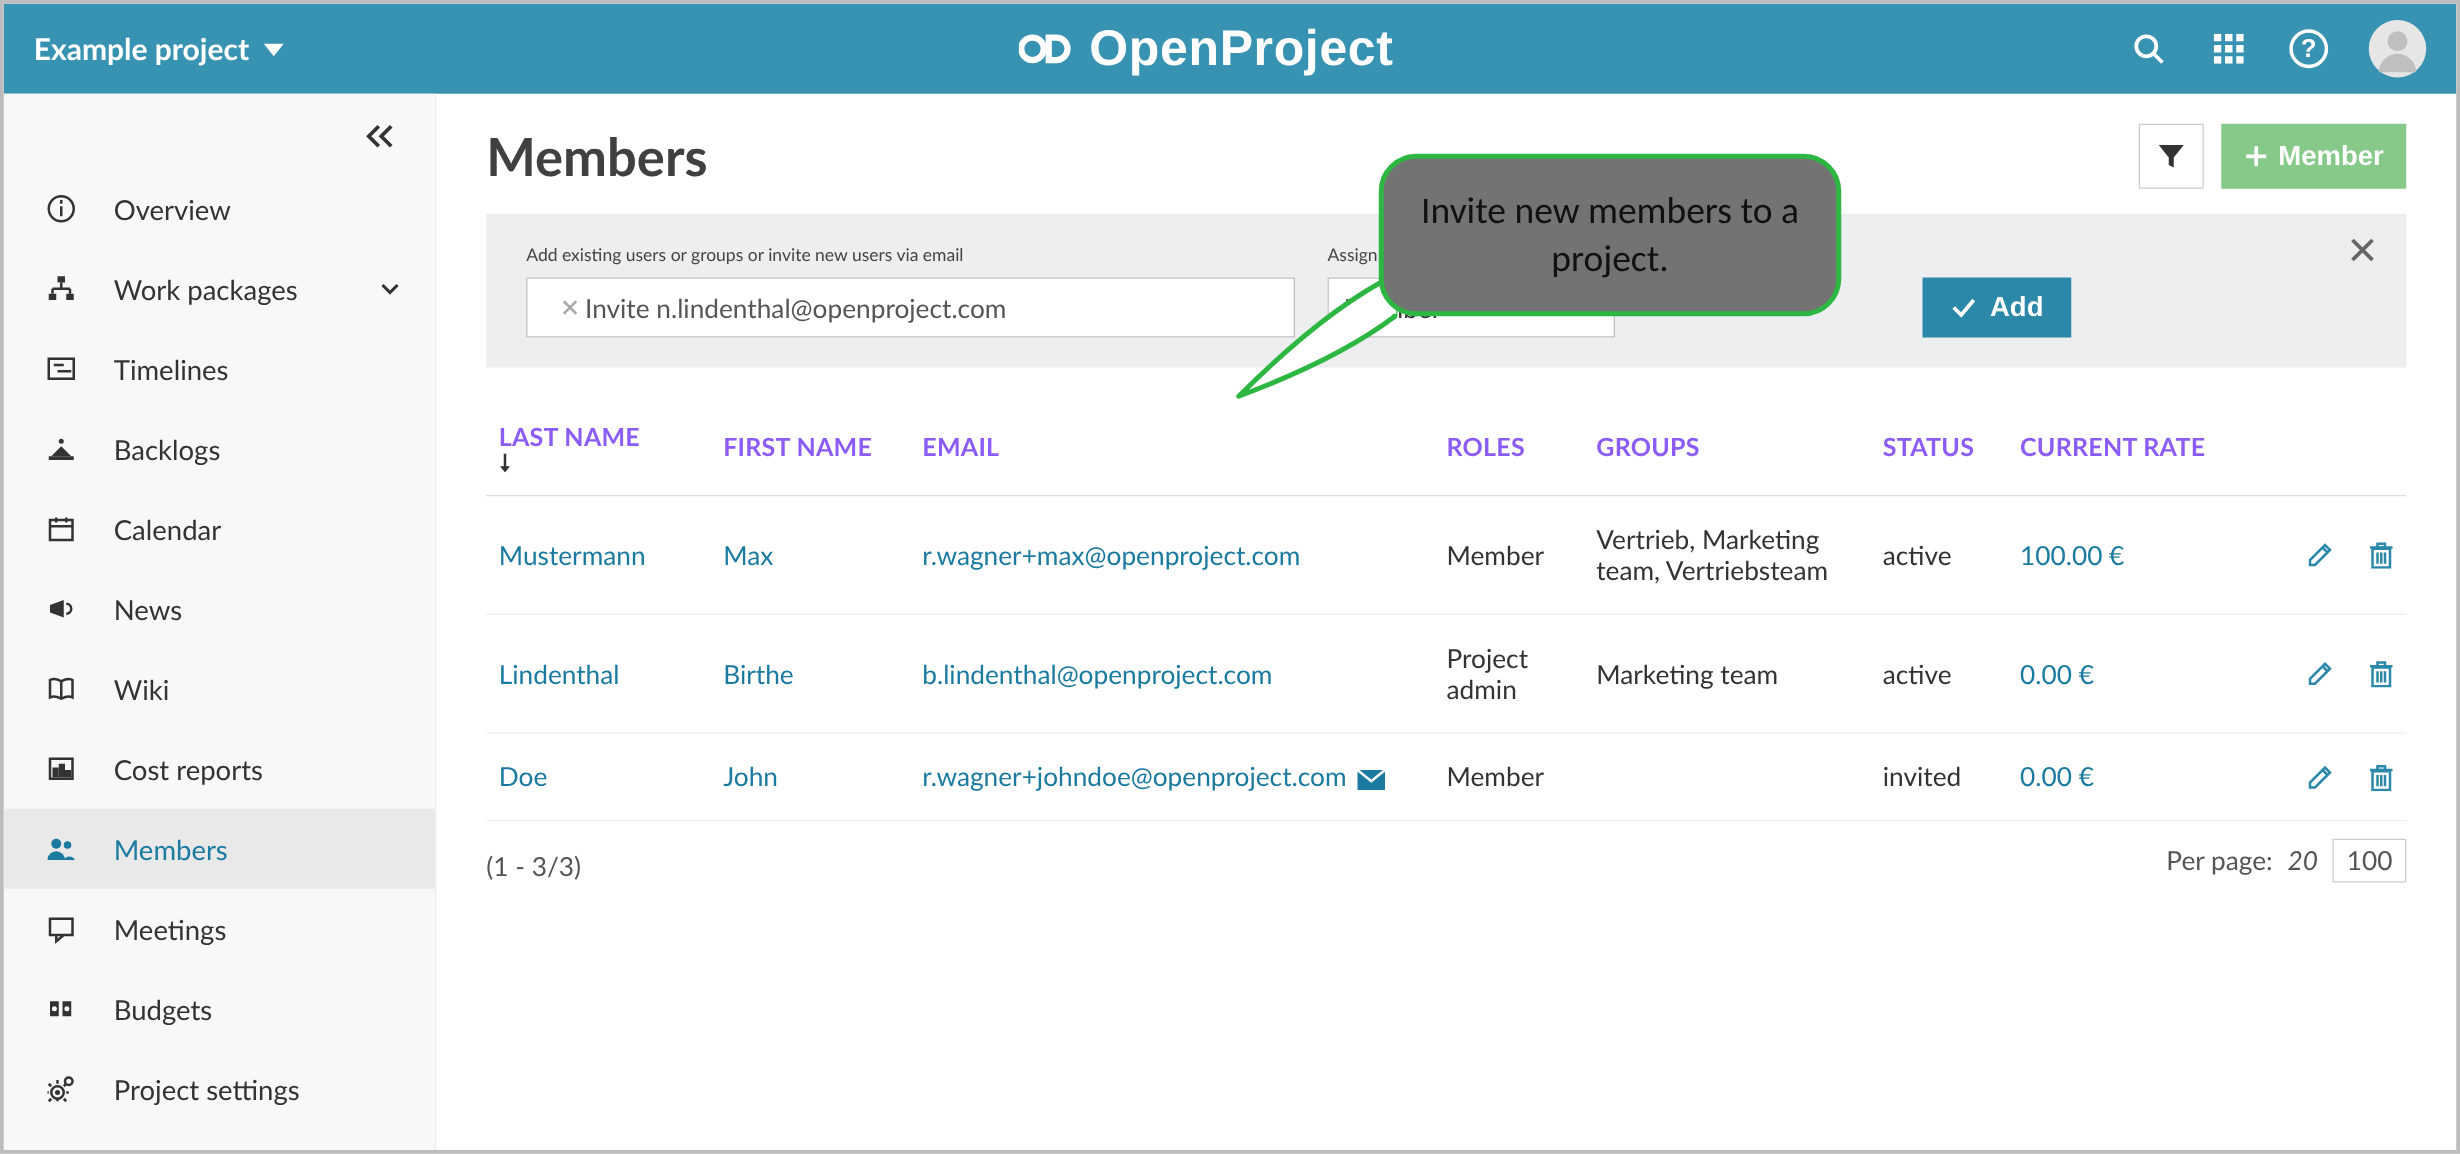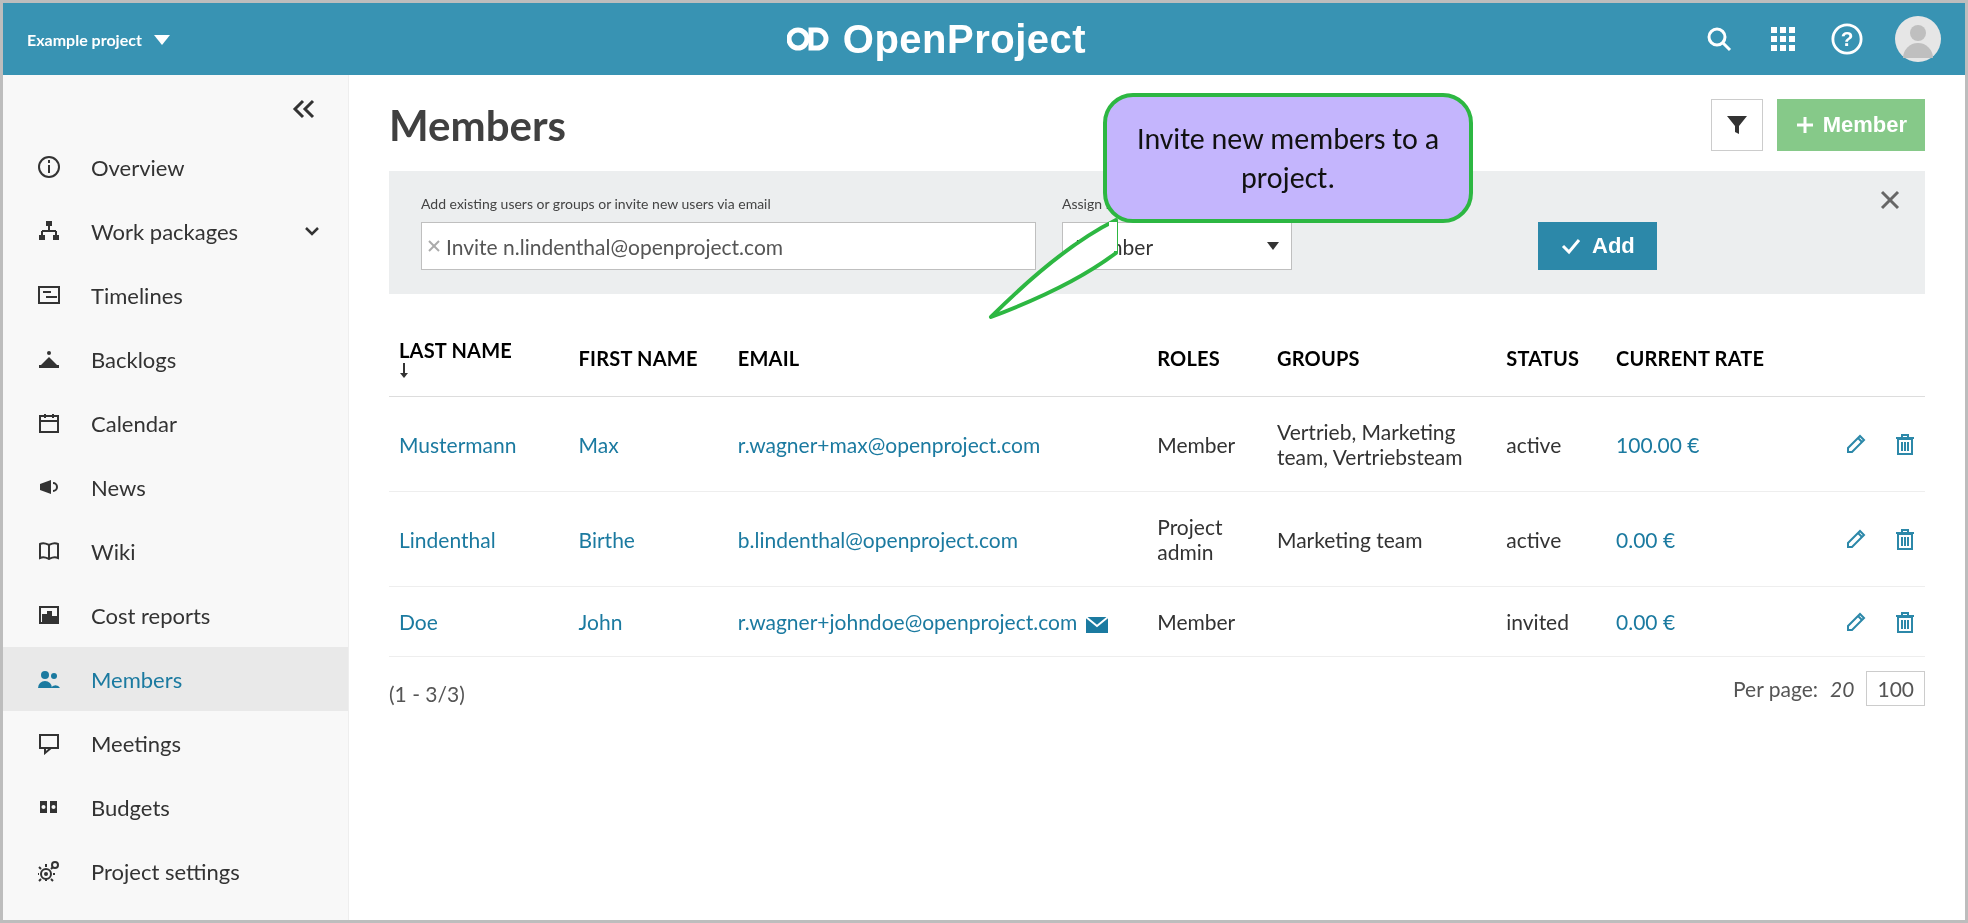--- a/index.html
+++ b/index.html
@@ -1,21 +1,21 @@
 <!DOCTYPE html>
 <html><head>
 <meta charset="utf-8">
 <style>
   * { box-sizing: border-box; margin: 0; padding: 0; }
   html, body { width: 100%; height: 100%; font-family: "Lato","Helvetica Neue",Arial,sans-serif; font-size: 20px; color: #333; }
   body { background: #fff; border: 3px solid #bdbdbd; width: 1968px; height: 923px; overflow: hidden; position: relative; }
 
   
   .topbar { background: #3893b3; height: 72px; display: flex; align-items: center; color: #fff; padding: 0 24px; }
-  .project-select { display: flex; align-items: center; gap: 12px; font-weight: 700; font-size: 16px; cursor: pointer; }
+  .project-select { display: flex; align-items: center; gap: 12px; font-weight: 700; font-size: 24px; cursor: pointer; }
   .topbar-spacer { flex: 1; }
   .brand { display: flex; align-items: center; gap: 10px; font-family: Arial, sans-serif; letter-spacing: 0.5px; }
   .brand-text { font-weight: 700; font-size: 40px; font-family: "Arial Narrow", Arial, sans-serif; }
   .topbar-right { display: flex; align-items: center; gap: 32px; }
   .icon-btn { width: 32px; height: 32px; display: flex; align-items: center; justify-content: center; cursor: pointer; }
   .avatar { width: 46px; height: 46px; border-radius: 50%; background: #e6e6e6; display: flex; align-items: center; justify-content: center; }
 
   
   .layout { display: flex; height: calc(100% - 72px); }
   .sidebar { width: 346px; background: #f8f8f8; border-right: 1px solid #eee; padding-top: 8px; }
@@ -31,40 +31,40 @@
   .page-title { font-size: 42px; font-weight: 700; color: #404040; }
   .header-actions { margin-left: auto; display: flex; gap: 14px; }
   .btn-square { width: 52px; height: 52px; border: 1px solid #ccc; background: #fff; display: flex; align-items: center; justify-content: center; cursor: pointer; }
   .btn-member { height: 52px; background: #86c989; color: #fff; border: none; display: flex; align-items: center; gap: 8px; padding: 0 18px; font-size: 22px; font-weight: 600; cursor: pointer; }
 
   .invite-panel { background: #eceeef; padding: 24px 32px; position: relative; margin-bottom: 30px; }
   .close-x { position: absolute; top: 18px; right: 24px; font-size: 28px; color: #666; cursor: pointer; }
   .panel-row { display: flex; gap: 26px; align-items: flex-end; }
   .panel-col { display: flex; flex-direction: column; gap: 10px; }
   .panel-label { font-size: 14px; color: #444; }
-  .tag-input { width: 615px; min-height: 48px; background: #fff; border: 1px solid #bfbfbf; display: flex; align-items: center; padding: 4px 0; gap: 8px; }
+  .tag-input { width: 615px; min-height: 48px; background: #fff; border: 1px solid #bfbfbf; display: flex; align-items: center; padding: 4px 22px; gap: 8px; }
   .tag-chip { display: flex; align-items: center; gap: 6px; font-size: 21px; color: #555; padding: 4px 6px; cursor: default; }
   .tag-chip-x { color: #aaa; cursor: pointer; font-size: 17px; }
   .role-select { width: 230px; height: 48px; background: #fff; border: 1px solid #bfbfbf; font-size: 21px; padding: 0 12px; display: flex; align-items: center; justify-content: space-between; cursor: pointer; }
   .btn-add { height: 48px; background: #2c88a9; color: #fff; border: none; display: flex; align-items: center; gap: 10px; padding: 0 22px; font-size: 22px; font-weight: 600; cursor: pointer; margin-left: 220px;}
 
   table.members { width: 100%; border-collapse: collapse; }
-  table.members th { text-align: left; font-size: 20px; font-weight: 700; color: #000000; padding: 14px 10px 18px 10px; border-bottom: 1px solid #ddd; letter-spacing: 0.2px; }
+  table.members th { text-align: left; font-size: 20px; font-weight: 700; color: #8b5cf6; padding: 14px 10px 18px 10px; border-bottom: 1px solid #ddd; letter-spacing: 0.2px; }
   table.members td { padding: 22px 10px; border-bottom: 1px solid #eee; font-size: 21px; vertical-align: middle; }
   .link-cell { color: #1b7aa0; cursor: pointer; }
   .row-actions { display: flex; gap: 28px; justify-content: flex-end; }
   .row-action { color: #2c88a9; cursor: pointer; }
   .sort-arrow { margin-left: 6px; }
 
   .table-footer { display: flex; align-items: flex-end; margin-top: 14px; font-size: 21px; color: #555;}
   .per-page { margin-left: auto; display: flex; align-items: center; gap: 12px; }
   .per-page-box { border: 1px solid #ccc; padding: 4px 10px; }
 
   
-  .callout { position: absolute; left: 1100px; top: 90px; width: 370px; background: #c4b5fd; border: 4px solid #2db742; border-radius: 30px; padding: 22px 28px; text-align: center; font-size: 30px; line-height: 1.3; font-family: Calibri, Arial, sans-serif; color:#111; z-index: 5;}
+  .callout { position: absolute; left: 1100px; top: 120px; width: 370px; background: #737373; border: 4px solid #2db742; border-radius: 30px; padding: 22px 28px; text-align: center; font-size: 30px; line-height: 1.3; font-family: Calibri, Arial, sans-serif; color:#111; z-index: 5;}
   .callout-tail { position: absolute; left: 978px; top: 214px; z-index: 4; }
 
   svg { display: block; }
 </style>
 </head>
 <body>
 
 <div class="topbar">
   <div class="project-select">
     <span>Example project</span>

